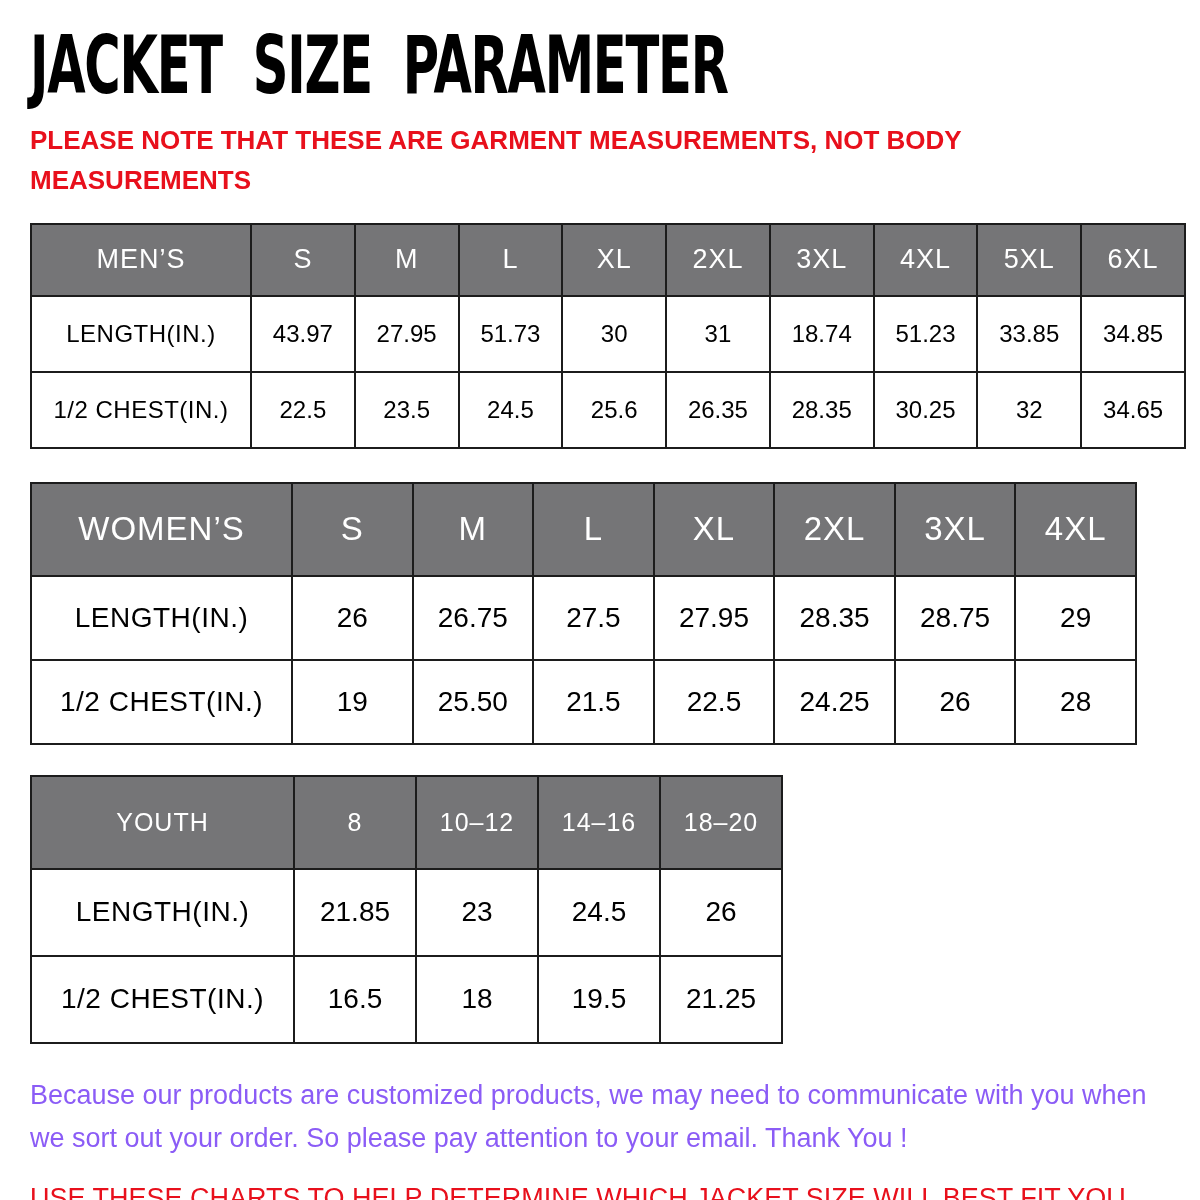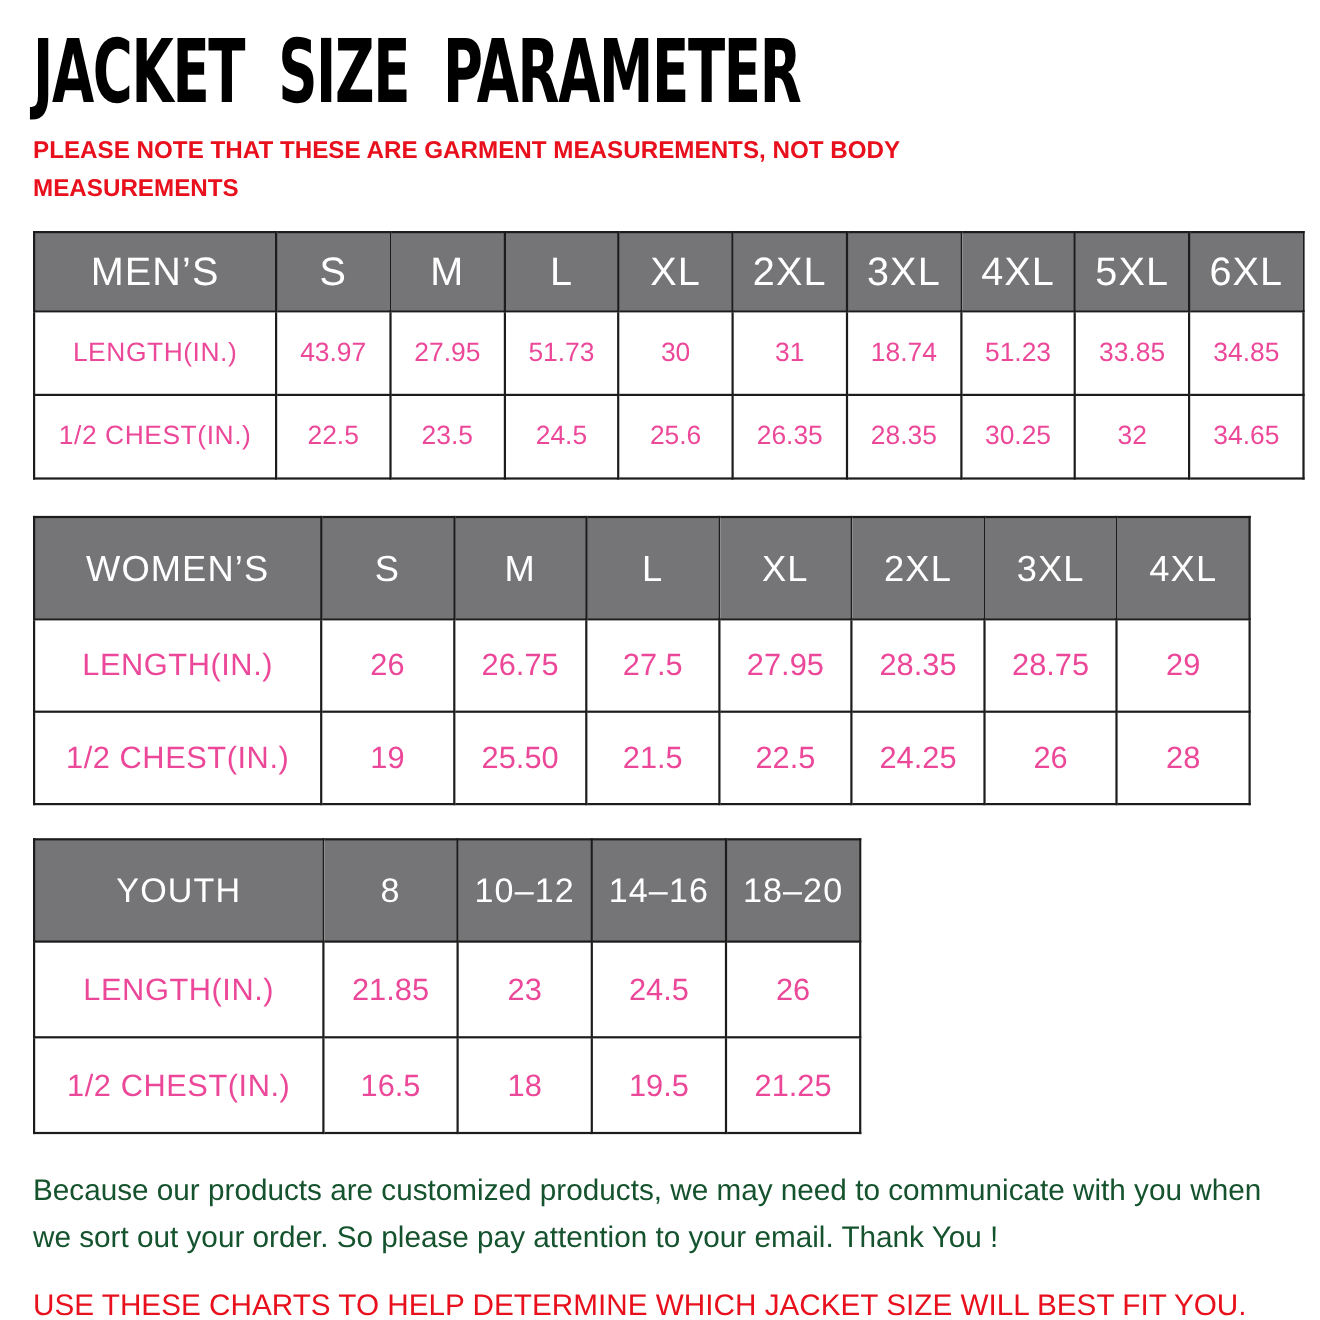--- a/index.html
+++ b/index.html
@@ -26,21 +26,21 @@
     transform:scaleX(0.62);
     transform-origin:left top;
     color:#000;
   }
 
   
   .note{
     width:960px;
     margin:8px 0 0 0;
     color:#e8101c;
-    font-size:22px;
+    font-size:26px;
     font-weight:bold;
     line-height:1.55;
     letter-spacing:0px;
   }
 
   
   table.tbl{
     border-collapse:collapse;
     table-layout:fixed;
     margin-top:30px;
@@ -51,43 +51,43 @@
     vertical-align:middle;
     padding:0;
     overflow:hidden;
   }
   table.tbl th{
     background:#757577;
     color:#ffffff;
     font-weight:normal;
     letter-spacing:1px;
   }
-  table.tbl td{color:#ec4899;border-radius:21px;}
+  table.tbl td{color:#000000;border-radius:21px;}
   td.rowlabel{letter-spacing:0.5px;}
 
   #mens{width:1156px;margin-top:22px;}
-  #mens th{height:70px;font-size:36px;}
+  #mens th{height:70px;font-size:27px;}
   #mens th:first-child{width:218px;}
   #mens td{height:74px;font-size:24px;}
 
   #womens{width:1107px;margin-top:33px;}
   #womens th{height:91px;font-size:33px;}
   #womens th:first-child{width:259px;}
   #womens td{height:82px;font-size:28px;}
 
   #youth{width:753px;margin-top:30px;}
-  #youth th{height:91px;font-size:31px;}
+  #youth th{height:91px;font-size:25px;}
   #youth th:first-child{width:261px;}
   #youth td{height:85px;font-size:28px;}
 
   
   .footer-para{
     width:1145px;
     margin:30px 0 0 0;
-    color:#14532d;
+    color:#8b5cf6;
     font-size:27px;
     line-height:1.6;
   }
   .footer-advice{
     margin:18px 0 0 0;
     color:#e8101c;
     font-size:27px;
     line-height:1.5;
     white-space:nowrap;
   }

